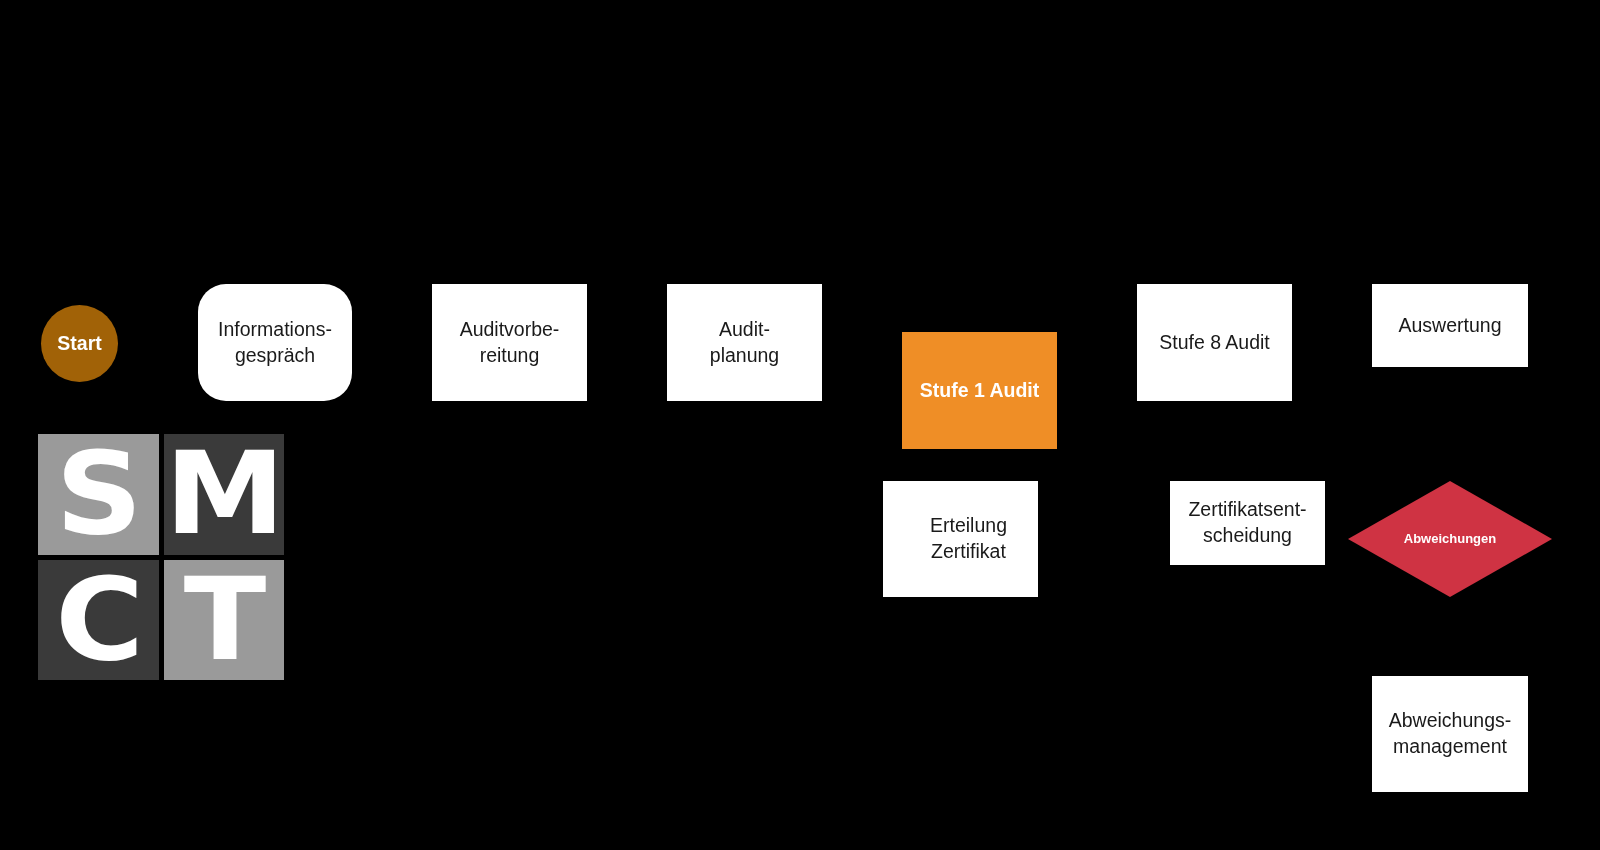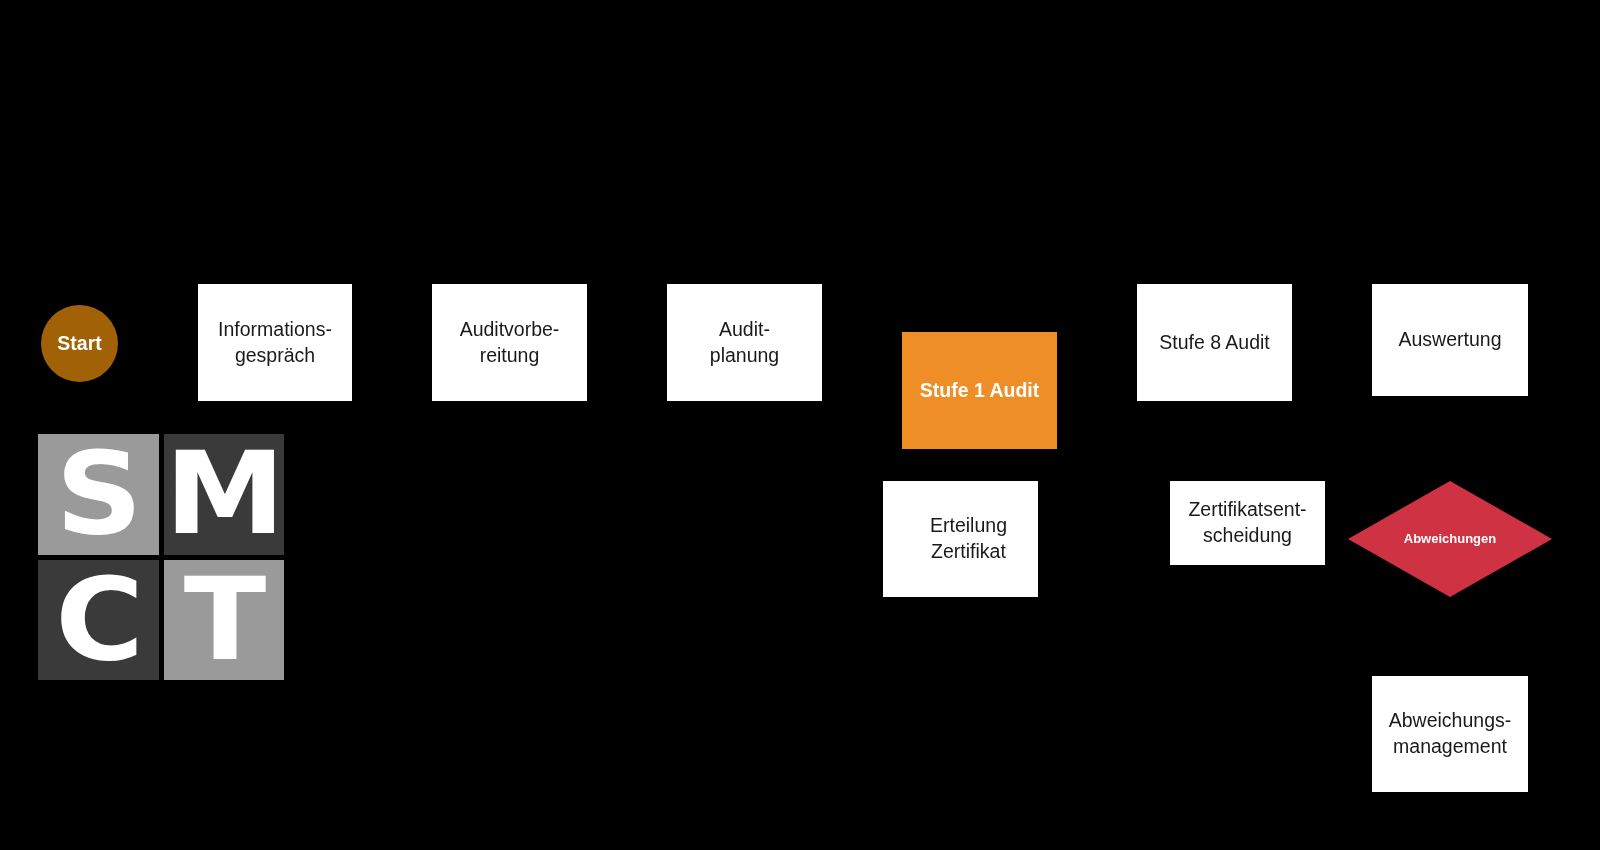--- a/index.html
+++ b/index.html
@@ -106,34 +106,34 @@
     user-select: none;
   }
 </style>
 </head>
 <body>
 
 <div id="canvas" style="width: 1600px; height: 850px; background: rgb(0, 0, 0);">
 
   <div class="node start" style="left: 41px; top: 305px; width: 77px; height: 77px;">Start</div>
 
-  <div class="node process" style="left: 198px; top: 284px; width: 154px; height: 117px;">Informations-
+  <div class="node process" style="left: 198px; top: 284px; width: 154px; height: 117px; border-radius: 28px;">Informations-
 gespräch</div>
 
   <div class="node process" style="left: 432px; top: 284px; width: 155px; height: 117px;">Auditvorbe-
 reitung</div>
 
   <div class="node process" style="left: 667px; top: 284px; width: 155px; height: 117px;">Audit-
 planung</div>
 
   <div class="node highlight" style="left: 902px; top: 284px; width: 155px; height: 117px;">Stufe 1 Audit</div>
 
   <div class="node process" style="left: 1137px; top: 284px; width: 155px; height: 117px;">Stufe 8 Audit</div>
 
-  <div class="node process" style="left: 1372px; top: 284px; width: 156px; height: 112px;">Auswertung</div>
+  <div class="node process" style="left: 1372px; top: 284px; width: 156px; height: 83px;">Auswertung</div>
 
   <div class="node process" style="left: 883px; top: 481px; width: 155px; height: 116px; padding-left: 16px;">Erteilung
 Zertifikat</div>
 
   <div class="node process" style="left: 1170px; top: 481px; width: 155px; height: 84px;">Zertifikatsent-
 scheidung</div>
 
   <div class="node decision" style="left: 1348px; top: 481px; width: 204px; height: 116px;">
     <span class="diamond-shape"></span>
     <span class="diamond-label">Abweichungen</span>

